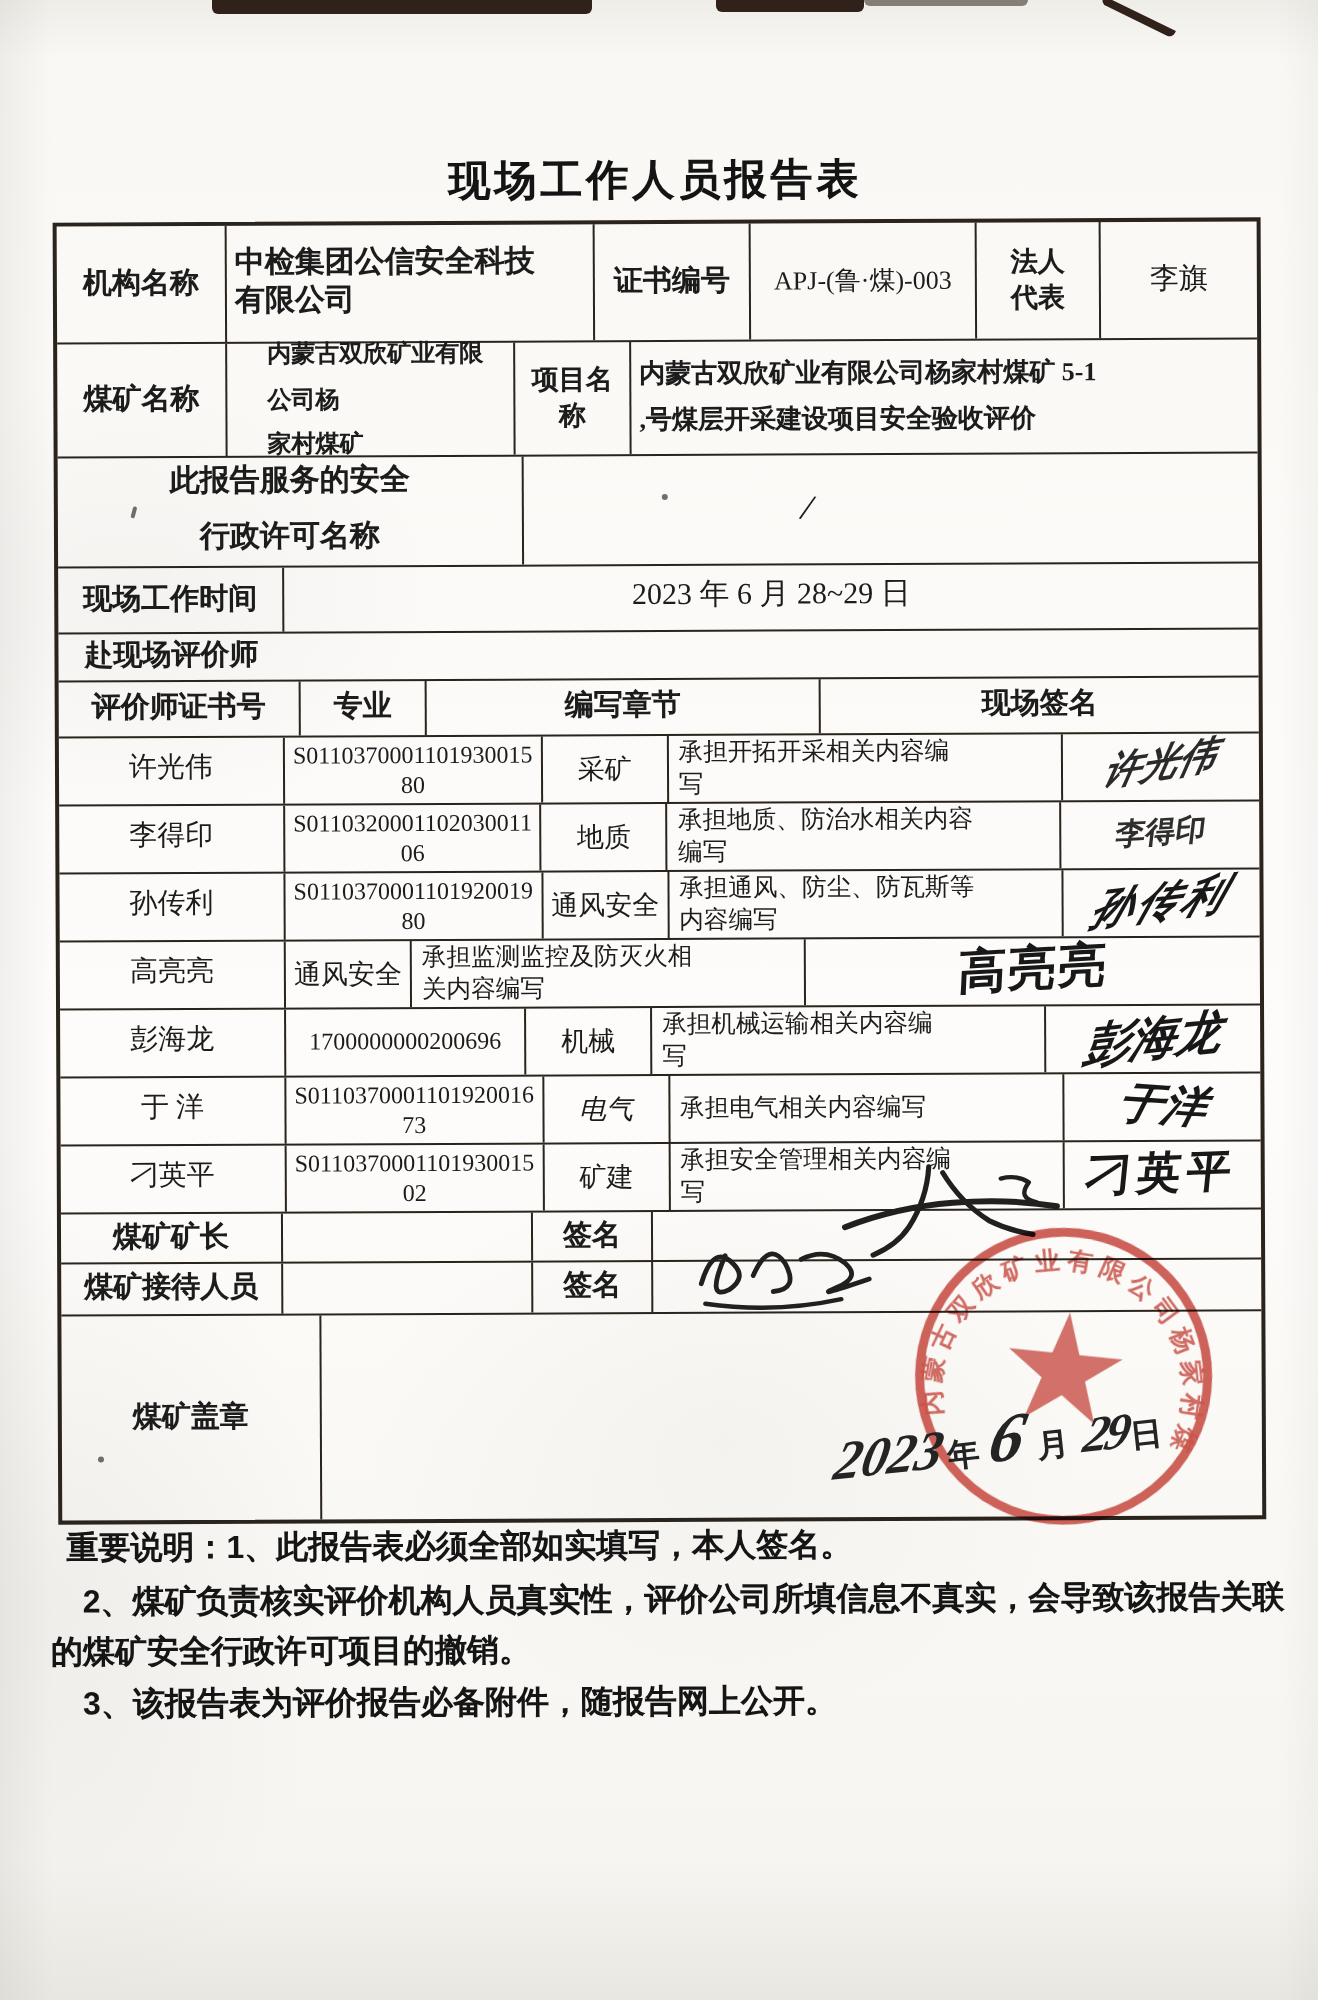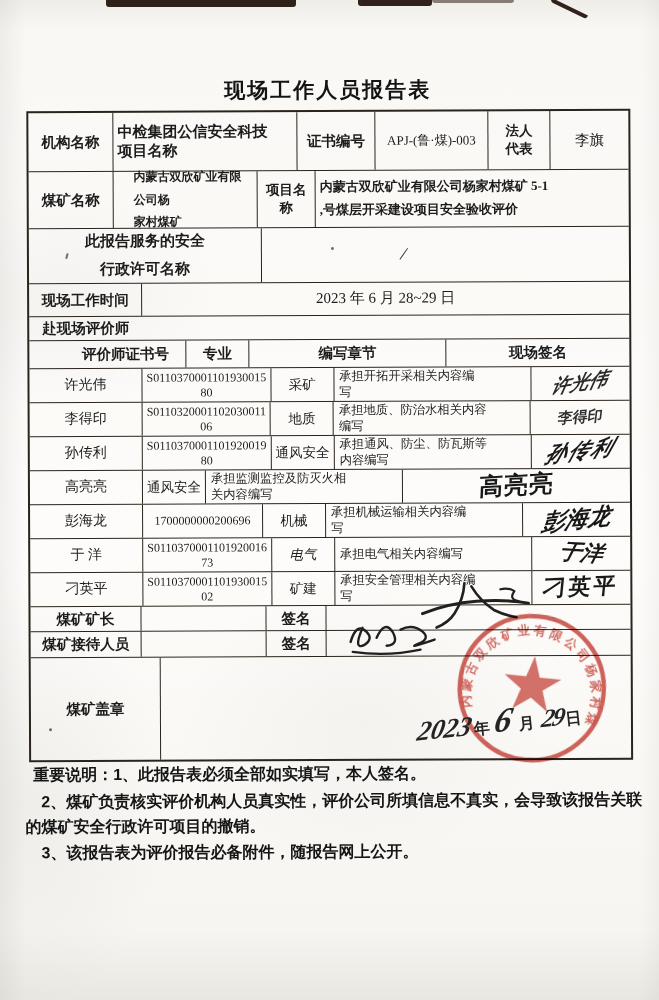--- a/index.html
+++ b/index.html
@@ -86,21 +86,21 @@
 
   <div class="doc">
 
     <h1 class="title">现场工作人员报告表</h1>
 
     <div class="tbl">
 
       <div class="row" style="height:58px;">
         <div class="c lab" style="flex:0 0 84px;">机构名称</div>
         <div class="c left pre lab" style="flex:0 0 184px;font-size:15px;">中检集团公信安全科技
-项目名称</div>
+有限公司</div>
         <div class="c lab" style="flex:0 0 78px;">证书编号</div>
         <div class="c" style="flex:0 0 113px;font-size:13px;">APJ-(鲁·煤)-003</div>
         <div class="c lab" style="flex:0 0 62px;font-size:13.5px;padding:1px 12px;">法人代表</div>
         <div class="c grow">李旗</div>
       </div>
 
       <div class="row" style="height:57px;">
         <div class="c lab" style="flex:0 0 84px;">煤矿名称</div>
         <div class="c left pre lab" style="flex:0 0 144px;font-size:12px;line-height:1.9;padding-left:20px;">内蒙古双欣矿业有限公司杨
 家村煤矿</div>
@@ -120,21 +120,21 @@
       <div class="row" style="height:33px;">
         <div class="c lab" style="flex:0 0 112px;">现场工作时间</div>
         <div class="c grow" style="font-size:15px;">2023 年 6 月 28~29 日</div>
       </div>
 
       <div class="row" style="height:24px;">
         <div class="c left lab grow" style="padding-left:13px;font-size:14.5px;">赴现场评价师</div>
       </div>
 
       <div class="row" style="height:28px;">
-        <div class="c lab" style="flex:0 0 120px;margin-left:36px;">评价师证书号</div>
+        <div class="c lab" style="flex:0 0 120px;">评价师证书号</div>
         <div class="c lab" style="flex:0 0 63px;">专业</div>
         <div class="c lab" style="flex:0 0 197px;">编写章节</div>
         <div class="c lab grow">现场签名</div>
       </div>
 
       <div class="row" style="height:34px;">
         <div class="c name" style="flex:0 0 112px;">许光伟</div>
         <div class="c cert pre" style="flex:0 0 120px;">S0110370001101930015
 80</div>
         <div class="c major" style="flex:0 0 63px;">采矿</div>

